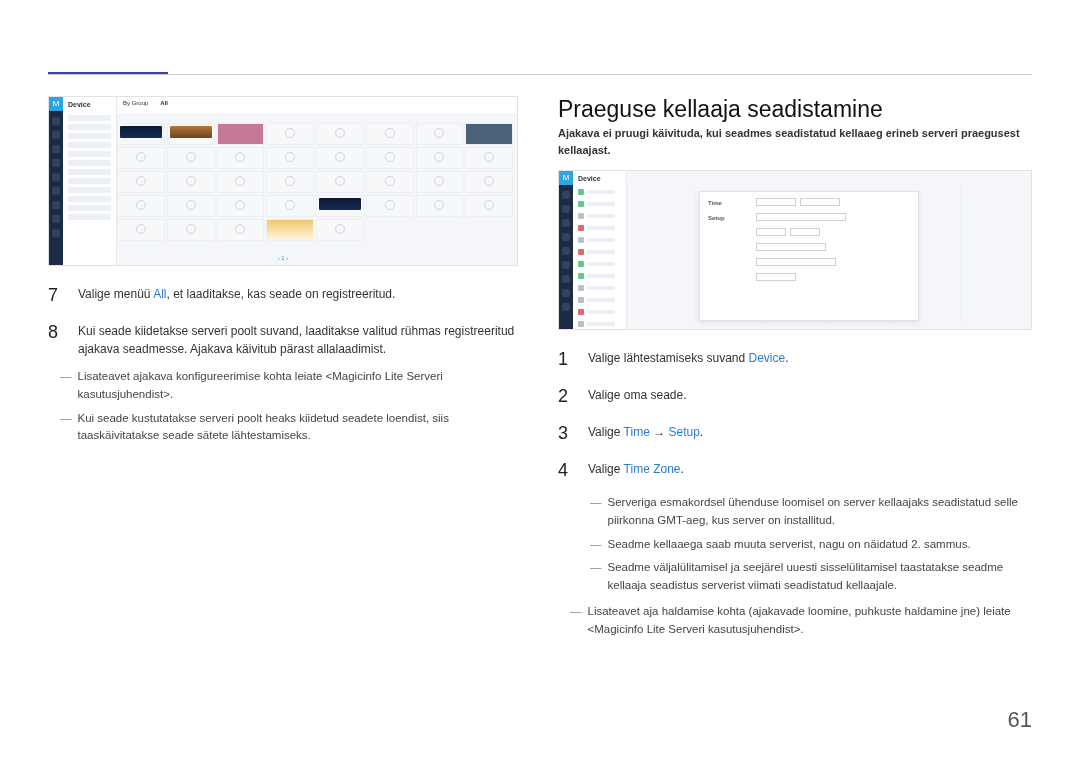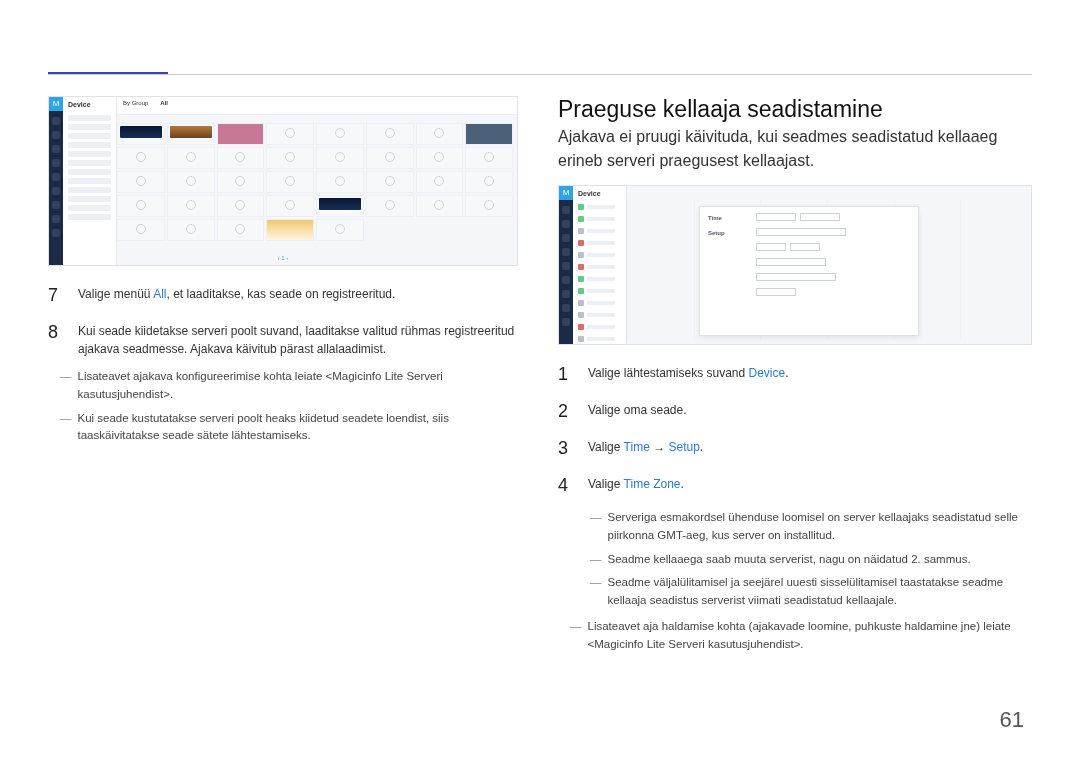--- a/index.html
+++ b/index.html
@@ -225,28 +225,29 @@
   }
   .sublist .dash { color:#888; }
   .link-blue { color: #2b7bd6; }
   h2.sect {
     font-size: 23px;
     font-weight: 400;
     color: #111;
     margin-bottom: 2px;
   }
   .intro {
-    font-size: 16px;
+    font-size: 11px;
     line-height: 1.5;
     color: #333;
     margin-bottom: 12px;
+    font-weight: bold;
   }
   .page-num {
     position: absolute;
-    right: 56px;
+    right: 48px;
     bottom: 30px;
     font-size: 22px;
     color: #555;
     font-weight: 300;
   }
 </style>
 </head>
 <body>
 
 <div class="top-bar"></div>

